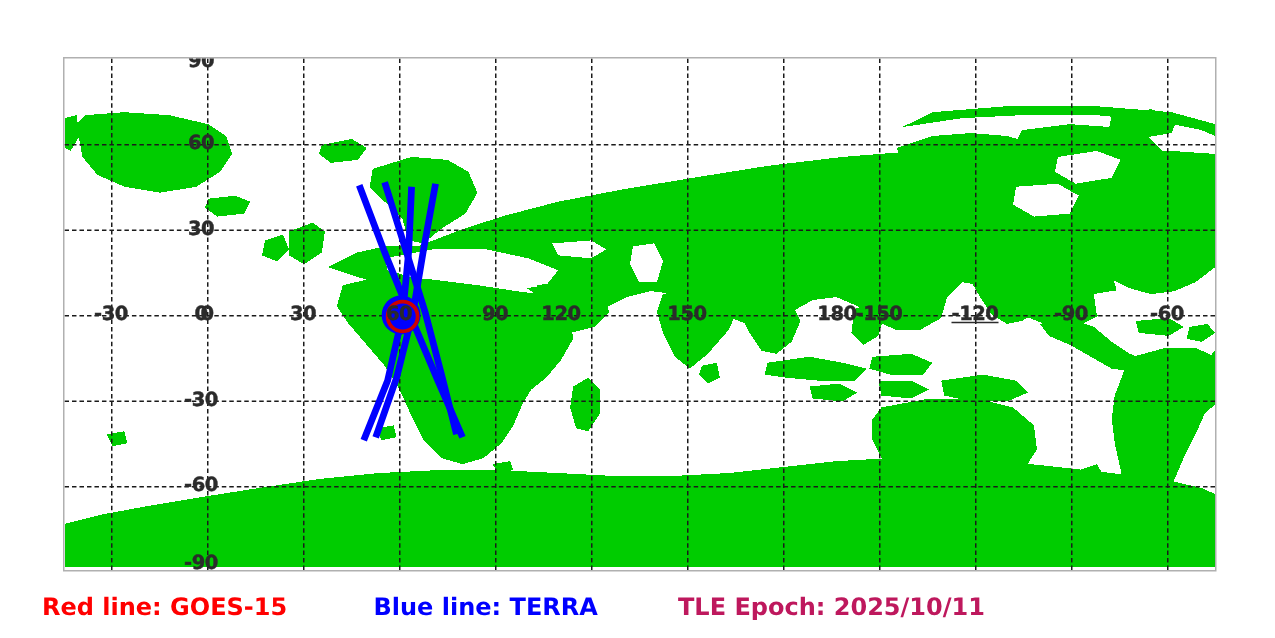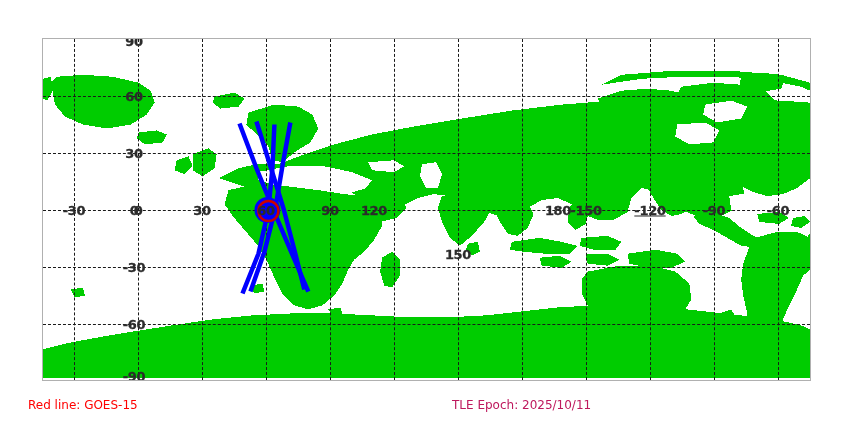--- a/index.html
+++ b/index.html
@@ -56,21 +56,21 @@
   #track-layer{position:absolute;left:0;top:0;width:100%;height:100%;}
   #track-layer svg{display:block;width:100%;height:100%;overflow:visible;}
 
   
   #legend-bar{
     position:absolute;left:0;top:396px;width:850px;height:24px;
   }
   .legend-entry{
     position:absolute;
     font-family:"DejaVu Sans", sans-serif;
-    font-size:12px;font-weight:normal;
+    font-size:16px;font-weight:bold;
     white-space:nowrap;
     line-height:18px;
   }
   #legend-red{left:28px;top:0;color:#ff0000;}
   #legend-blue{left:249px;top:0;color:#0000ff;}
   #legend-epoch{left:452px;top:0;color:#be185d;}
 </style>
 </head>
 <body>
 
@@ -247,28 +247,29 @@
       <span class="tick-label lat-label" style="left:91px;top:337px;">-90</span>
     </div>
 
     <div>
       <span class="tick-label lon-label" style="left:31px;top:171px;">-30</span>
       <span class="tick-label lon-label" style="left:95px;top:171px;">0</span>
       <span class="tick-label lon-label" style="left:159px;top:171px;">30</span>
       <span class="tick-label lon-label" style="left:223px;top:171px;">60</span>
       <span class="tick-label lon-label" style="left:287px;top:171px;">90</span>
       <span class="tick-label lon-label" style="left:331px;top:171px;">120</span>
-      <span class="tick-label lon-label" style="left:415px;top:171px;margin-top:44px;">150</span>
+      <span class="tick-label lon-label" style="left:415px;top:171px;">150</span>
       <span class="tick-label lon-label" style="left:479px;top:171px;margin-left:36px;">180</span>
       <span class="tick-label lon-label" style="left:543px;top:171px;">-150</span>
       <span class="tick-label lon-label" style="left:607px;top:171px;text-decoration:underline;">-120</span>
       <span class="tick-label lon-label" style="left:671px;top:171px;">-90</span>
       <span class="tick-label lon-label" style="left:735px;top:171px;">-60</span>
     </div>
 
   </div>
 
   <div id="legend-bar">
     <span class="legend-entry" id="legend-red">Red line: GOES-15</span>
+    <span class="legend-entry" id="legend-blue">Blue line: TERRA</span>
     <span class="legend-entry" id="legend-epoch">TLE Epoch: 2025/10/11</span>
   </div>
 
 </div>
 
 </body></html>

